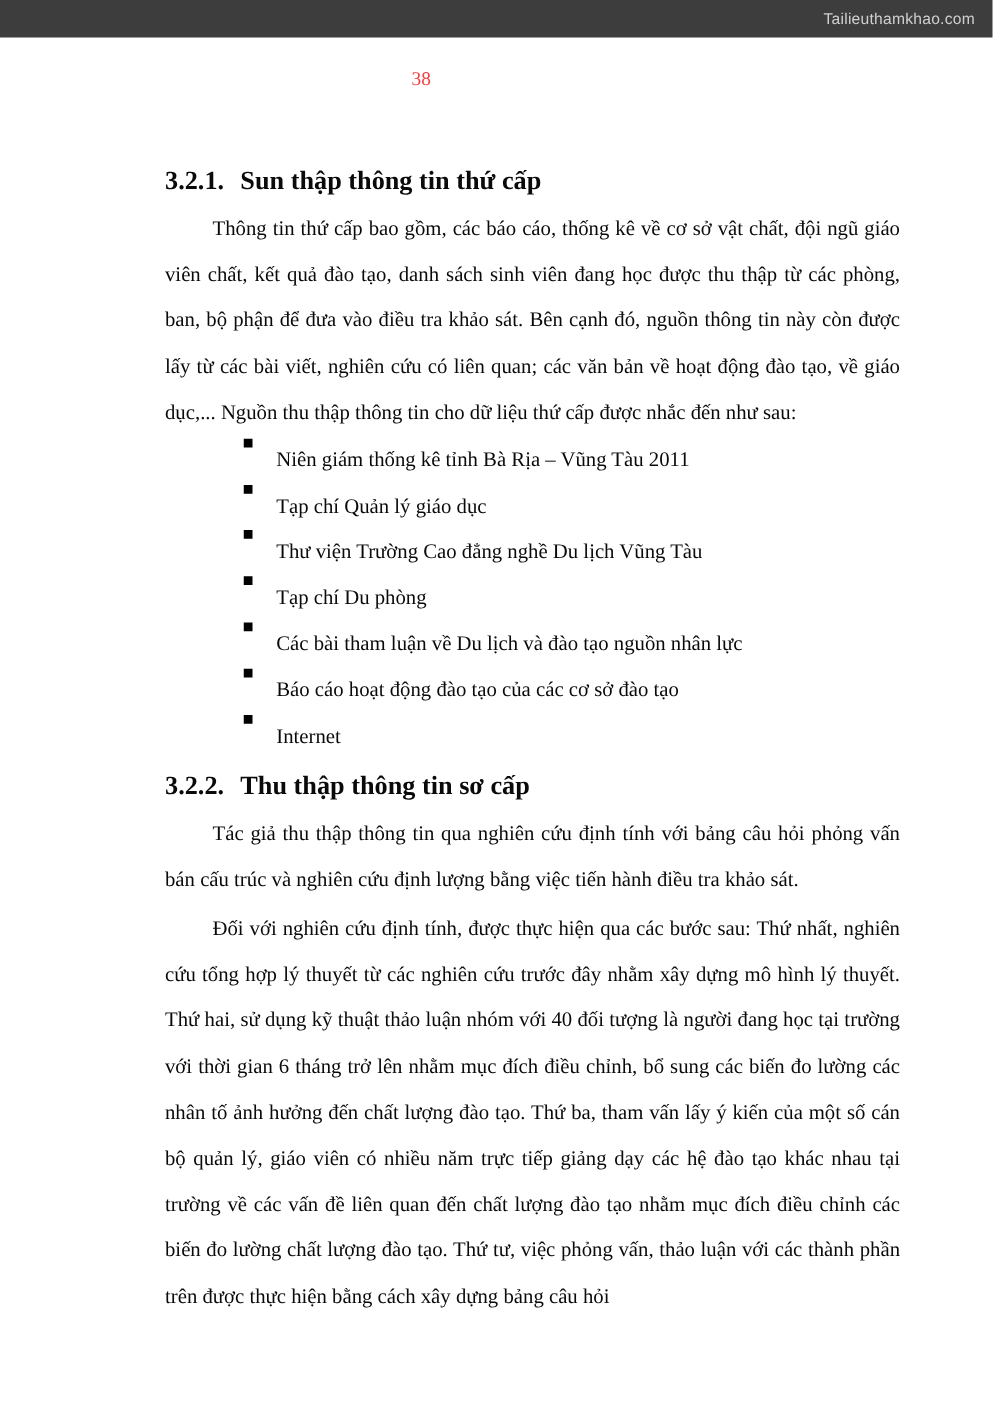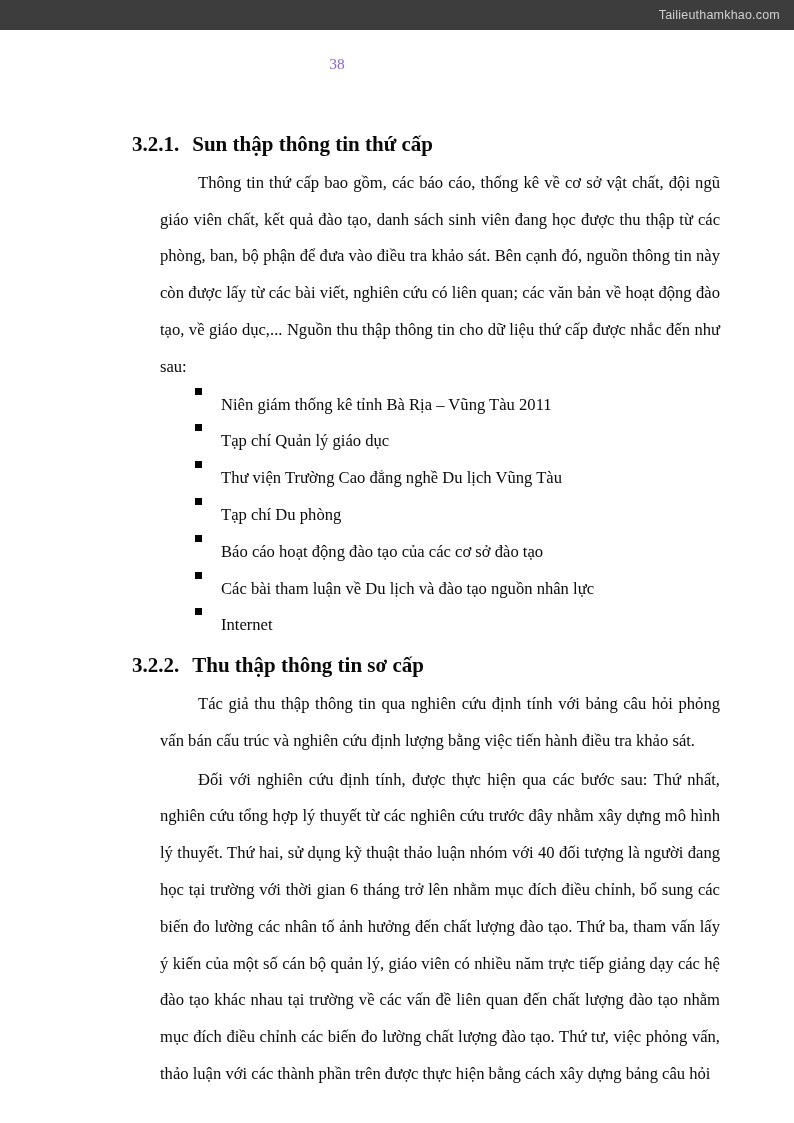--- a/index.html
+++ b/index.html
@@ -30,41 +30,40 @@
     color: #cfcfcf;
     letter-spacing: 0.2px;
   }
   .page-number {
     position: absolute;
     top: 55px;
     left: 0;
     width: 674px;
     text-align: center;
     font-size: 15.5px;
-    color: #8b5cf6;
+    color: #ef4444;
   }
   .content {
     position: absolute;
     top: 126px;
     left: 132px;
     width: 588px;
     font-size: 16.6px;
     line-height: 36.8px;
   }
   .heading {
     font-weight: bold;
     font-size: 21px;
     display: flex;
   }
   .heading .num { margin-right: 13px; }
   p.body-para {
     text-align: justify;
     text-indent: 38px;
     margin-top: 2px;
-    margin-left: 28px;
   }
   .italic { }
   ul.bullet-list {
     list-style: none;
     margin: 1px 0 2px 63px;
   }
   li.bullet-item {
     display: flex;
   }
   .square-icon {
@@ -107,25 +106,25 @@
     <li class="bullet-item">
       <span class="square-icon"></span>
       <span>Thư viện Trường Cao đẳng nghề Du lịch Vũng Tàu</span>
     </li>
     <li class="bullet-item">
       <span class="square-icon"></span>
       <span>Tạp chí Du phòng</span>
     </li>
     <li class="bullet-item">
       <span class="square-icon"></span>
-      <span>Báo cáo hoạt động đào tạo của các cơ sở đào tạo</span>
+      <span>Các bài tham luận về Du lịch và đào tạo nguồn nhân lực</span>
     </li>
     <li class="bullet-item">
       <span class="square-icon"></span>
-      <span>Các bài tham luận về Du lịch và đào tạo nguồn nhân lực</span>
+      <span>Báo cáo hoạt động đào tạo của các cơ sở đào tạo</span>
     </li>
     <li class="bullet-item">
       <span class="square-icon"></span>
       <span>Internet</span>
     </li>
   </ul>
 
   <div class="heading heading-2">
     <span class="num">3.2.2.</span>
     <span>Thu thập thông tin sơ cấp</span>

